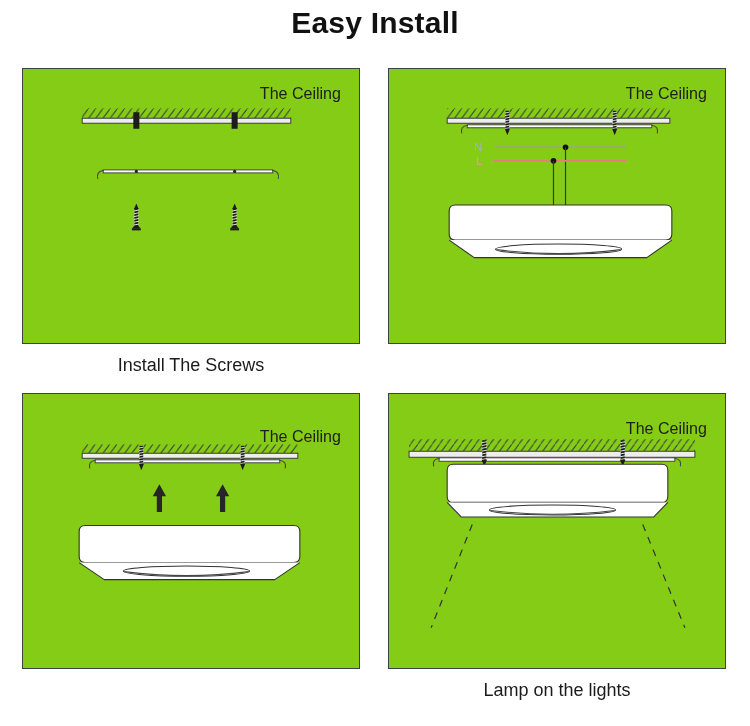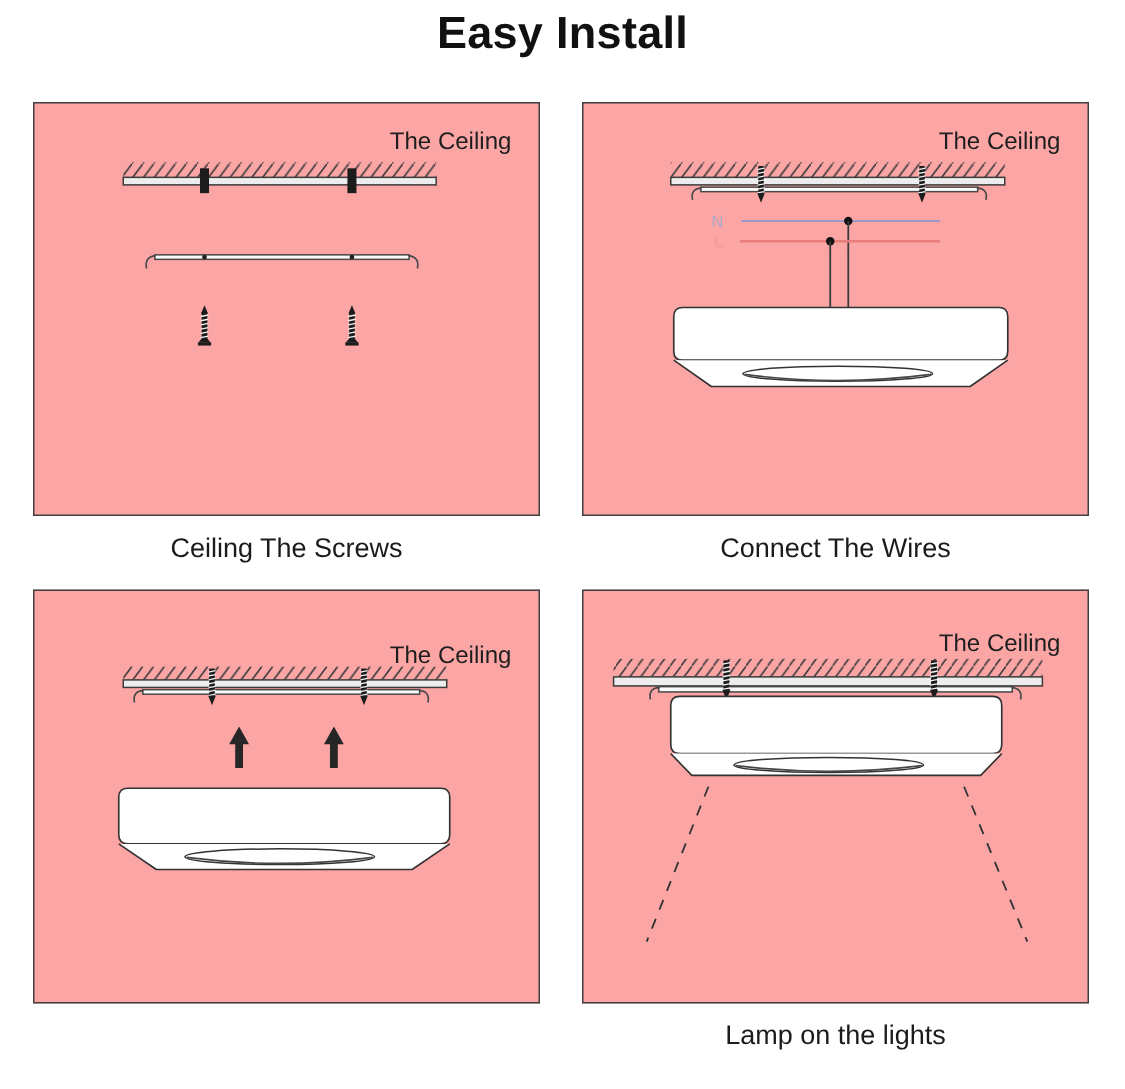--- a/index.html
+++ b/index.html
@@ -6,21 +6,21 @@
   .page {
     position:relative; width:750px; height:726px; background:#fff;
     font-family:"Liberation Sans", sans-serif; overflow:hidden;
   }
   .title {
     position:absolute; top:6px; left:0; width:750px; text-align:center;
     font-size:30px; font-weight:600; color:#111; letter-spacing:0.2px;
   }
   .panel {
     position:absolute; width:338px; height:276px; border:1.5px solid #404040;
-    background:#fca5a5; box-sizing:border-box;
+    background:#84cc16; box-sizing:border-box;
   }
   .p1 { left:22px;  top:68px; }
   .p2 { left:388px; top:68px; }
   .p3 { left:22px;  top:393px; }
   .p4 { left:388px; top:393px; }
   .caption {
     position:absolute; width:338px; text-align:center;
     font-size:18px; color:#1b1b1b;
   }
   .c1 { left:22px;  top:355px; }
@@ -98,21 +98,21 @@
         <rect x="80" y="100.5" width="169" height="3" class="bar"></rect>
         <path d="M80.5 101 C75 101.5 73.5 105 74.5 109.5" class="ln"></path>
         <path d="M248.5 101 C254 101.5 255.5 105 254.5 109.5" class="ln"></path>
         <circle cx="113" cy="102" r="1.6" fill="#222"></circle>
         <circle cx="211" cy="102" r="1.6" fill="#222"></circle>
       </g>
       <use href="#sym-screw-up" x="107" y="134" width="12" height="28"></use>
       <use href="#sym-screw-up" x="205" y="134" width="12" height="28"></use>
     </svg>
   </div>
-  <div class="caption c1">Ceiling The Screws</div>
+  <div class="caption c1">Install The Screws</div>
 
   <div class="panel p2">
     <svg class="art" viewBox="0 0 335 273">
       <text class="ceil" x="317" y="30" text-anchor="end">The Ceiling</text>
       <g>
         <rect x="58" y="39" width="222" height="10" fill="url(#hatch)"></rect>
         <rect x="58" y="49" width="222" height="5" class="slab"></rect>
       </g>
       <g>
         <rect x="78" y="55.5" width="184" height="3" class="bar"></rect>
@@ -134,21 +134,20 @@
         <line x1="164" y1="91.5" x2="164" y2="135.5" class="wire-drop"></line>
       </g>
       <g>
         <path class="body" d="M66 135.5 L276 135.5 Q282 135.5 282 141.5 L282 164.5 Q282 170.5 276 170.5 L66 170.5 Q60 170.5 60 164.5 L60 141.5 Q60 135.5 66 135.5 Z"></path>
         <path class="body" d="M60 170.5 L85 188 L257 188 L282 170.5"></path>
         <ellipse class="lens" cx="169" cy="179.5" rx="63" ry="5"></ellipse>
         <path d="M107 180 Q169 188 231 180" class="ln"></path>
       </g>
     </svg>
   </div>
-  <div class="caption c2">Connect The Wires</div>
 
   <div class="panel p3">
     <svg class="art" viewBox="0 0 335 273">
       <text class="ceil" x="317" y="48" text-anchor="end">The Ceiling</text>
       <g>
         <rect x="59" y="50" width="215" height="9" fill="url(#hatch)"></rect>
         <rect x="59" y="59" width="215" height="5" class="slab"></rect>
       </g>
       <g>
         <rect x="72" y="65.5" width="184" height="3" class="bar"></rect>

